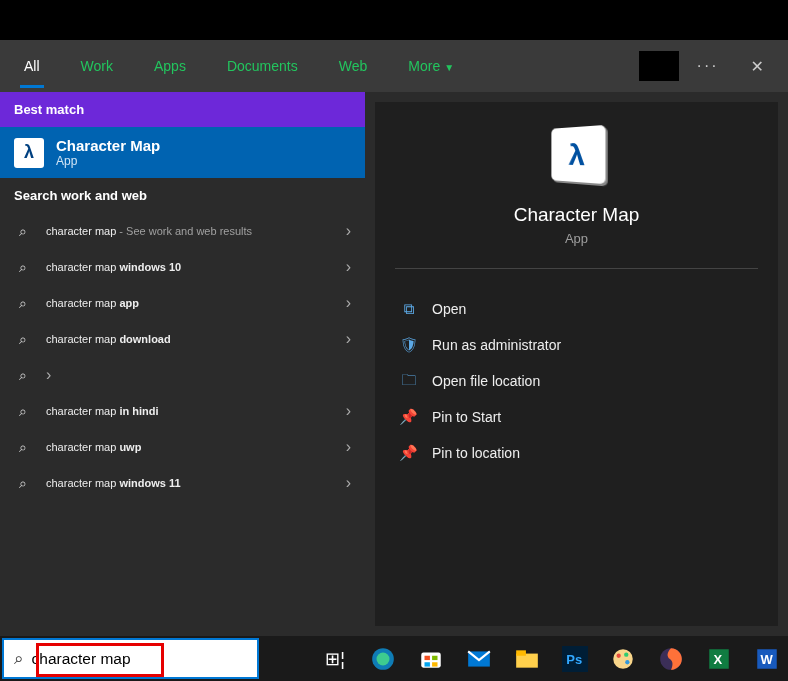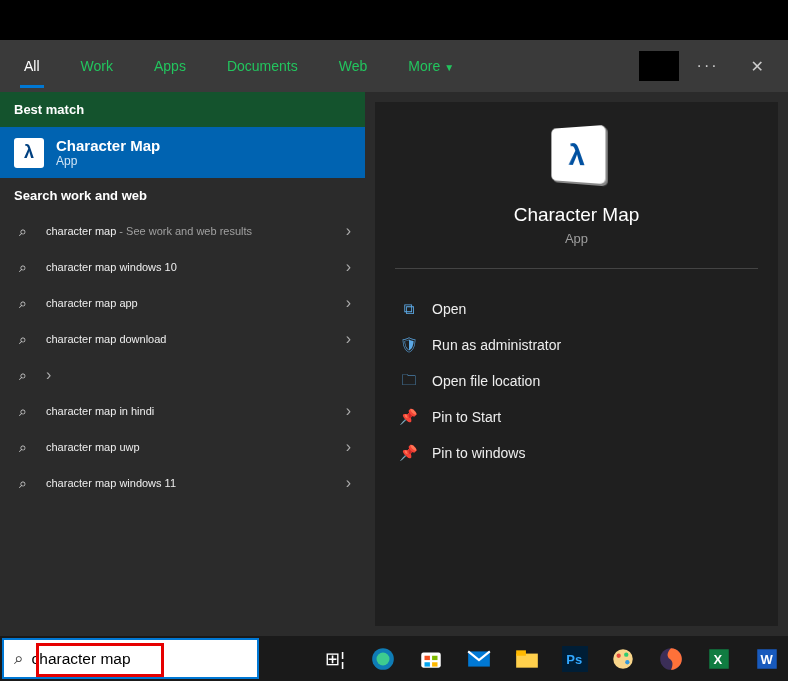--- a/index.html
+++ b/index.html
@@ -12,29 +12,29 @@
   .tab.active::after { content:''; position:absolute; bottom:0; left:10px; right:10px; height:3px; background:#0078d4;}
   .more-caret { font-size:10px; margin-left:4px;}
   .tabs-right { margin-left:auto; display:flex; align-items:center; gap:18px;}
   .user-sq { width:40px; height:30px; background:#000;}
   .dots { letter-spacing:2px; font-size:16px; color:#ccc; cursor:pointer;}
   .close-x { font-size:16px; color:#ccc; cursor:pointer; padding:8px 14px;}
   .main-content { flex:1; display:flex; overflow:hidden;}
   .left-pane { width:365px; background:#2b2b2b; display:flex; flex-direction:column; overflow-y:auto;}
   .right-pane { flex:1; background:#1f1f1f; margin:10px; display:flex; flex-direction:column; padding: 25px 0; }
   .section-header { font-size:13px; font-weight:600; color:#fff; padding:10px 14px;}
-  .best-match-header{ background:#14532d;}
+  .best-match-header{ background:#6d28d9;}
   .best-item { background:#0063b1; display:flex; align-items:center; padding:10px 14px; gap:12px; cursor:pointer;}
   .app-icon-sm { width:30px; height:30px; background:#fff; border-radius:3px; display:flex; align-items:center; justify-content:center; font-size:18px; color:#004080; font-weight:bold;}
   .best-item-text .title { color:#fff; font-size:15px; font-weight:600;}
   .best-item-text .sub { color:#d0e4f5; font-size:12px;}
   .result-row { display:flex; align-items:center; padding:9px 14px; gap:14px; color:#eee; cursor:pointer;}
   .search-glyph { width:18px; text-align:center; font-size:14px; color:#ccc;}
   .result-text { flex:1; font-size:11px; color:#eee;}
-  .result-text .sfx { font-weight:400;}
+  .result-text .sfx { font-weight:700;}
   .result-text .muted { color:#a0a0a0;}
   .chev { font-size:16px; color:#aaa;}
   .right-icon { align-self:center; width:55px; height:55px; background:#fff; border-radius:5px; display:flex; align-items:center; justify-content:center; font-size:30px; color:#0050a0; font-weight:bold; transform: perspective(80px) rotateY(-12deg); box-shadow: 2px 2px 0 #888;}
   .right-title { text-align:center; color:#fff; font-size:19px; margin-top:22px;}
   .right-sub { text-align:center; color:#9e9e9e; font-size:13px; margin-top:5px;}
   .divider { height:1px; background:#444; margin:22px 20px;}
   .action-row { display:flex; align-items:center; gap:14px; padding:9px 25px; color:#eee; font-size:14px; cursor:pointer;}
   .action-ico { width:18px; height:18px; display:flex; align-items:center; justify-content:center; color:#5ca9e6; font-size:15px;}
   .taskbar { position:absolute; left:0; right:0; bottom:0; height:45px; background:#1a1a1a; display:flex; align-items:center;}
   .search-box { width:312px; height:41px; background:#fff; margin: 2px 0 2px 2px; display:flex; align-items:center; padding:0 10px; gap:8px; border:2px solid #0078d4;}
@@ -134,21 +134,21 @@
       <div class="action-row">
         <span class="action-ico">🗀</span>
         <span>Open file location</span>
       </div>
       <div class="action-row">
         <span class="action-ico">📌</span>
         <span>Pin to Start</span>
       </div>
       <div class="action-row">
         <span class="action-ico">📌</span>
-        <span>Pin to windows</span>
+        <span>Pin to location</span>
       </div>
     </div>
   </div>
 </div>
 
 <div class="taskbar">
   <div class="search-box">
     <span style="font-size:17px;color:#333;">⌕</span>
     <input type="text" value="character map" style="">
     <div class="red-box"></div>

